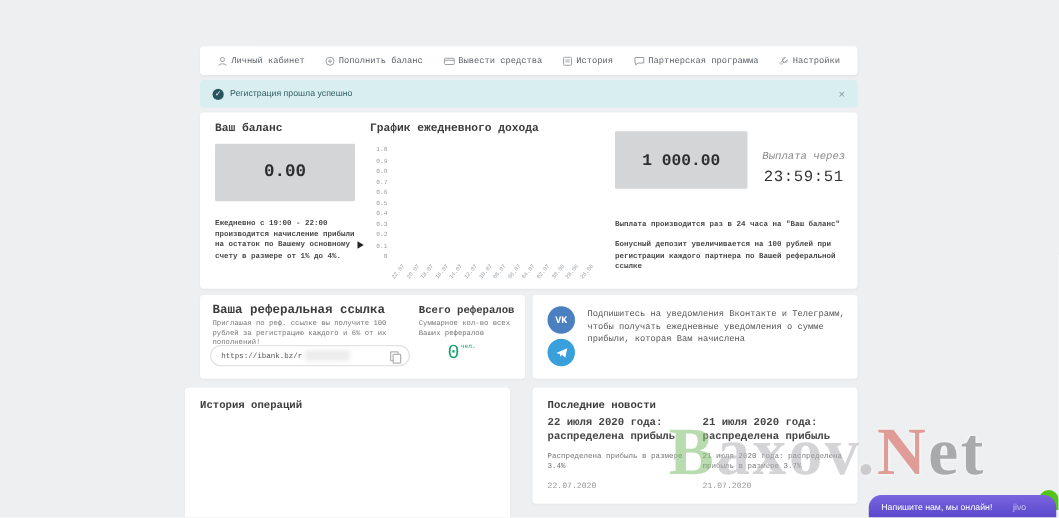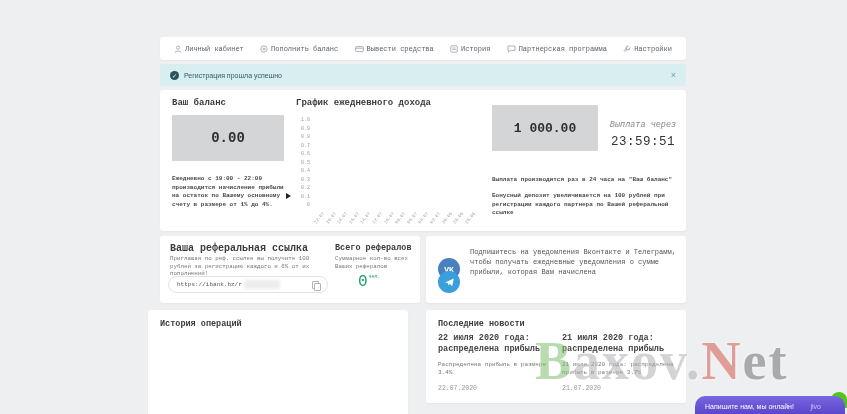--- a/index.html
+++ b/index.html
@@ -70,21 +70,21 @@
   .copy-icon::before, .copy-icon::after { content:""; position:absolute; width:5px; height:6px; border:1px solid #b3b3b3; border-radius:1px; background:#fff; }
   .copy-icon::before { left:0; top:0; }
   .copy-icon::after { left:2px; top:2px; }
   .tot-title { position:absolute; left:175px; top:7px; font-size:8.5px; font-weight:bold; color:#3c3c3c; }
   .tot-desc { position:absolute; left:175px; top:19px; width:80px; font-size:5.8px; color:#777; line-height:7.5px; }
   .tot-count { position:absolute; left:198px; top:37px; color:#17a06a; font-size:16px; }
   .tot-unit { font-size:5px; vertical-align:8px; margin-left:1px; }
 
   .socialcard { left:426px; top:236px; width:260px; height:67px; }
   .soc-icon { position:absolute; left:12px; width:22px; height:22px; border-radius:50%; display:flex; align-items:center; justify-content:center; cursor:pointer; }
-  .vk { top:9px; background:#4a80c0; color:#fff; font-size:8px; font-weight:bold;margin-top:13px; }
+  .vk { top:9px; background:#4a80c0; color:#fff; font-size:8px; font-weight:bold; }
   .tg { top:35px; background:#3aa0dc; }
   .soc-text { position:absolute; left:44px; top:11px; width:206px; font-size:7px; color:#555; line-height:10px; }
 
   
   .histcard { left:148px; top:310px; width:260px; height:106px; }
   .newscard { left:426px; top:310px; width:260px; height:93px; }
   .sec-title { position:absolute; left:12px; top:9px; font-size:8.5px; font-weight:bold; color:#3c3c3c; }
   .news-cols { position:absolute; left:12px; top:23px; display:flex; gap:10px; }
   .news-item { width:114px; }
   .news-item h4 { font-size:8.5px; font-weight:600; color:#454545; line-height:11px; cursor:pointer; }

